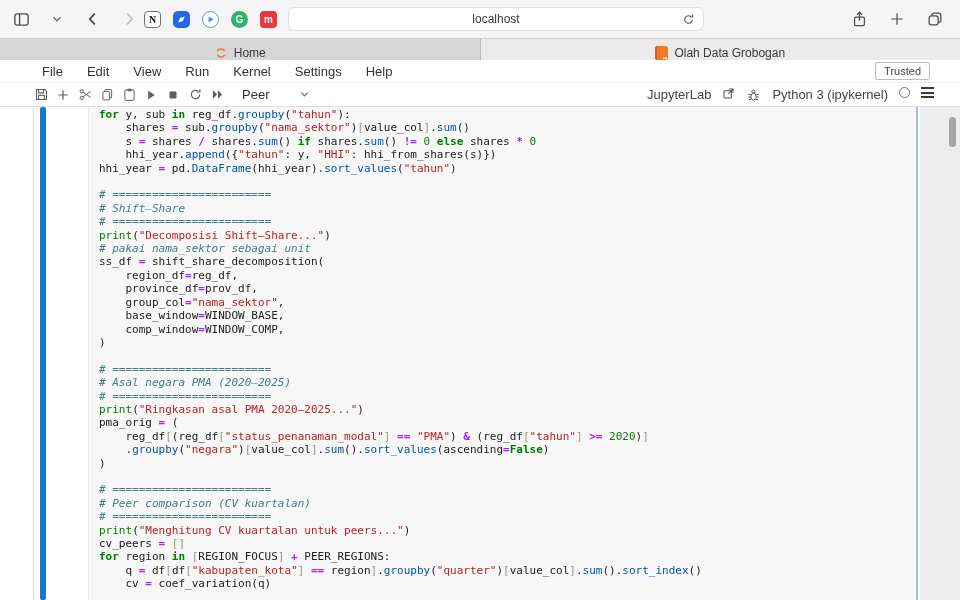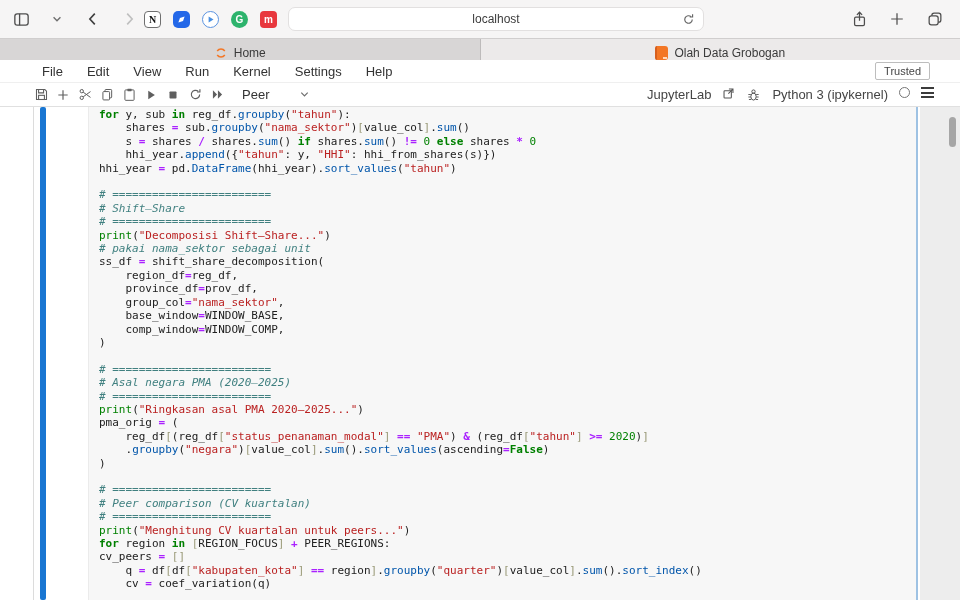--- a/index.html
+++ b/index.html
@@ -288,21 +288,21 @@
       <div class="cl"><span class="tk-b">print</span><span class="tk-t">(</span><span class="tk-s">"Ringkasan asal PMA 2020–2025..."</span><span class="tk-t">)</span></div>
       <div class="cl"><span class="tk-t">pma_orig </span><span class="tk-o">=</span><span class="tk-t"> (</span></div>
       <div class="cl"><span class="tk-t">    reg_df</span><span class="tk-br">[</span><span class="tk-t">(reg_df</span><span class="tk-br">[</span><span class="tk-s">"status_penanaman_modal"</span><span class="tk-br">]</span><span class="tk-t"> </span><span class="tk-o">==</span><span class="tk-t"> </span><span class="tk-s">"PMA"</span><span class="tk-t">) </span><span class="tk-o">&amp;</span><span class="tk-t"> (reg_df</span><span class="tk-br">[</span><span class="tk-s">"tahun"</span><span class="tk-br">]</span><span class="tk-t"> </span><span class="tk-o">&gt;=</span><span class="tk-t"> </span><span class="tk-n">2020</span><span class="tk-t">)</span><span class="tk-br">]</span></div>
       <div class="cl"><span class="tk-t">    .</span><span class="tk-p">groupby</span><span class="tk-t">(</span><span class="tk-s">"negara"</span><span class="tk-t">)</span><span class="tk-br">[</span><span class="tk-t">value_col</span><span class="tk-br">]</span><span class="tk-t">.</span><span class="tk-p">sum</span><span class="tk-t">().</span><span class="tk-p">sort_values</span><span class="tk-t">(ascending</span><span class="tk-o">=</span><span class="tk-k">False</span><span class="tk-t">)</span></div>
       <div class="cl"><span class="tk-t">)</span></div>
       <div class="cl">&nbsp;</div>
       <div class="cl"><span class="tk-c"># ========================</span></div>
       <div class="cl"><span class="tk-c"># Peer comparison (CV kuartalan)</span></div>
       <div class="cl"><span class="tk-c"># ========================</span></div>
       <div class="cl"><span class="tk-b">print</span><span class="tk-t">(</span><span class="tk-s">"Menghitung CV kuartalan untuk peers..."</span><span class="tk-t">)</span></div>
+      <div class="cl"><span class="tk-t">cv_peers </span><span class="tk-o">=</span><span class="tk-t"> </span><span class="tk-br">[]</span></div>
       <div class="cl"><span class="tk-k">for</span><span class="tk-t"> region </span><span class="tk-k">in</span><span class="tk-t"> </span><span class="tk-br">[</span><span class="tk-t">REGION_FOCUS</span><span class="tk-br">]</span><span class="tk-t"> </span><span class="tk-o">+</span><span class="tk-t"> PEER_REGIONS:</span></div>
-      <div class="cl"><span class="tk-t">cv_peers </span><span class="tk-o">=</span><span class="tk-t"> </span><span class="tk-br">[]</span></div>
       <div class="cl"><span class="tk-t">    q </span><span class="tk-o">=</span><span class="tk-t"> df</span><span class="tk-br">[</span><span class="tk-t">df</span><span class="tk-br">[</span><span class="tk-s">"kabupaten_kota"</span><span class="tk-br">]</span><span class="tk-t"> </span><span class="tk-o">==</span><span class="tk-t"> region</span><span class="tk-br">]</span><span class="tk-t">.</span><span class="tk-p">groupby</span><span class="tk-t">(</span><span class="tk-s">"quarter"</span><span class="tk-t">)</span><span class="tk-br">[</span><span class="tk-t">value_col</span><span class="tk-br">]</span><span class="tk-t">.</span><span class="tk-p">sum</span><span class="tk-t">().</span><span class="tk-p">sort_index</span><span class="tk-t">()</span></div>
       <div class="cl"><span class="tk-t">    cv </span><span class="tk-o">=</span><span class="tk-t"> coef_variation(q)</span></div>
     </div>
   <div class="right-strip">
     <div class="scroll-thumb"></div>
   </div>
 </div>
 
 </body></html>

